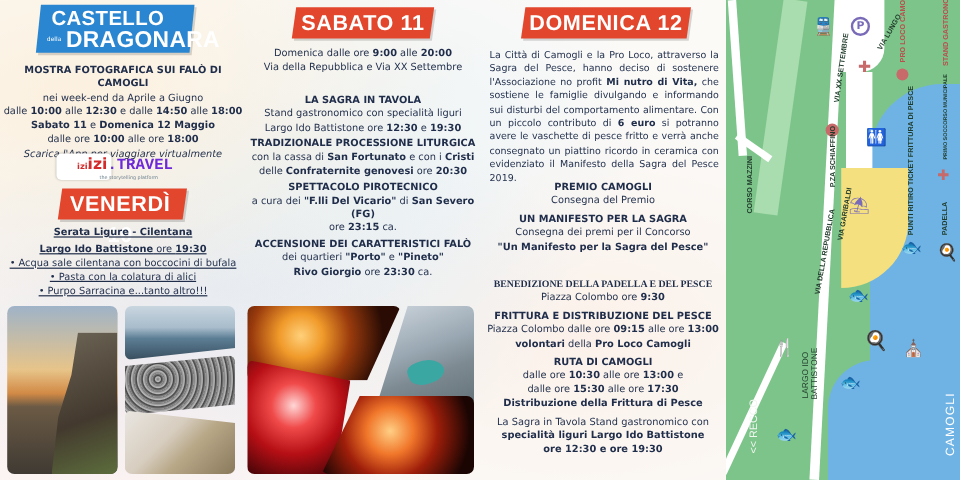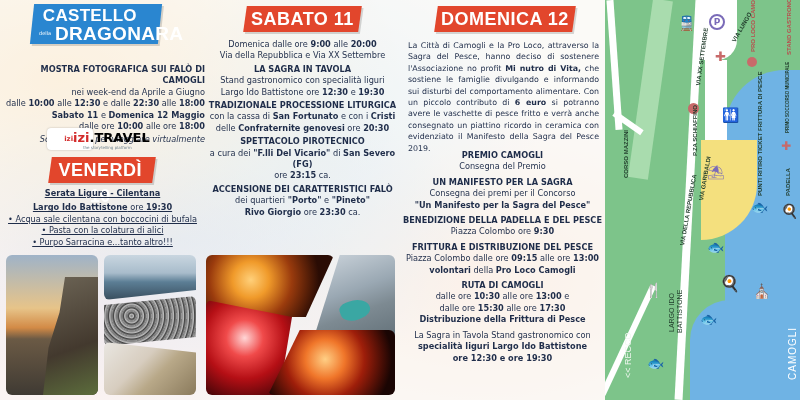--- a/index.html
+++ b/index.html
@@ -58,21 +58,21 @@
   .it { font-style: italic; }
 
   .izi { position: absolute; left: 47px; top: 128px; width: 100px; height: 24px; }
   .izi .box {
     position: absolute; left: 0; top: 0; width: 46px; height: 22px; background: #fff;
     border-radius: 4px; box-shadow: 0 0 2px rgba(0,0,0,0.25);
     font-size: 7px; font-weight: bold; color: #d32b2b; text-align: center; line-height: 22px;
   }
   .izi .brand { position: absolute; left: 26px; top: 2px; font-size: 13px; font-weight: bold; }
   .izi .brand .r { color: #d32b2b; }
-  .izi .brand .n { color: #000000; }
+  .izi .brand .n { color: #6d28d9; font-family: Liberation Mono, monospace; }
   .izi .tag { position: absolute; left: 36px; top: 17px; font-size: 4px; color: #6a7f8c; }
 
   .photo { position: absolute; overflow: hidden; border-radius: 6px; }
   .photo.castle { left: 6px; top: 255px; width: 92px; height: 140px;
     background: linear-gradient(180deg, #9fb3c8 0%, #e7c489 38%, #d28a46 52%, #6b5a45 60%, #3f3a33 100%); }
   .photo.castle::after { content:""; position:absolute; right:0; top:22px; width:55px; height:118px;
     background: linear-gradient(160deg,#6d6556,#43392e 60%,#5c6d3c); clip-path: polygon(40% 0,100% 0,100% 100%,0 100%,10% 60%,30% 30%); }
   .photo.harbor { left: 104px; top: 255px; width: 92px; height: 45px;
     background: linear-gradient(180deg,#c9d6e0 0%, #a8bccb 40%, #5c7e95 60%, #394e5e 100%); clip-path: polygon(0 0,100% 0,100% 78%,0 100%); }
   .photo.crowd { left: 104px; top: 296px; width: 92px; height: 50px;
@@ -109,25 +109,25 @@
 
 <div class="bg"></div>
 
 <div class="col col1">
   <div class="banner-blue">
     <span class="t1">CASTELLO</span>
     <span class="della">della</span>
     <span class="t2">DRAGONARA</span>
   </div>
 
-  <div class="txt" style="top:64px;text-align:right;">
+  <div class="txt" style="top:53px;">
     <div class="h">MOSTRA FOTOGRAFICA SUI FALÒ DI CAMOGLI</div>
     <div>nei week-end da Aprile a Giugno</div>
     <div>
-      <span>dalle </span><span class="b">10:00</span><span> alle </span><span class="b">12:30</span><span> e dalle </span><span class="b">22:30</span><span> alle </span><span class="b">18:00</span>
+      <span>dalle </span><span class="b">10:00</span><span> alle </span><span class="b">12:30</span><span> e dalle </span><span class="b">14:50</span><span> alle </span><span class="b">18:00</span>
     </div>
     <div>
       <span class="b">Sabato 11</span><span> e </span><span class="b">Domenica 12 Maggio</span>
     </div>
     <div>
       <span>dalle ore </span><span class="b">10:00</span><span> alle ore </span><span class="b">18:00</span>
     </div>
     <div class="it" style="margin-top:2px;">Scarica l'App per viaggiare virtualmente</div>
   </div>
 
@@ -158,21 +158,21 @@
 </div>
 
 <div class="col col2">
   <div class="banner-red" style="left:40px; top:6px; width:115px;">
     <span>SABATO 11</span>
   </div>
 
   <div class="txt" style="top:39px;">
     <div><span>Domenica dalle ore </span><span class="b">9:00</span><span> alle </span><span class="b">20:00</span></div>
     <div>Via della Repubblica e Via XX Settembre</div>
-    <div class="h" style="margin-top:2px;">LA SAGRA IN TAVOLA</div>
+    <div class="h" style="margin-top:16px;">LA SAGRA IN TAVOLA</div>
     <div>Stand gastronomico con specialità liguri</div>
     <div><span>Largo Ido Battistone ore </span><span class="b">12:30</span><span> e </span><span class="b">19:30</span></div>
     <div class="h" style="margin-top:2px;">TRADIZIONALE PROCESSIONE LITURGICA</div>
     <div><span>con la cassa di </span><span class="b">San Fortunato</span><span> e con i </span><span class="b">Cristi</span></div>
     <div><span>delle </span><span class="b">Confraternite genovesi</span><span> ore </span><span class="b">20:30</span></div>
     <div class="h" style="margin-top:2px;">SPETTACOLO PIROTECNICO</div>
     <div><span>a cura dei </span><span class="b">"F.lli Del Vicario"</span><span> di </span><span class="b">San Severo (FG)</span></div>
     <div><span>ore </span><span class="b">23:15</span><span> ca.</span></div>
     <div class="h" style="margin-top:2px;">ACCENSIONE DEI CARATTERISTICI FALÒ</div>
     <div><span>dei quartieri </span><span class="b">"Porto"</span><span> e </span><span class="b">"Pineto"</span></div>
@@ -193,21 +193,21 @@
   <div class="txt" style="top:40px; left:8px; right:6px; text-align:justify; font-size:7.9px; line-height:11.4px;">
     <span>La Città di Camogli e la Pro Loco, attraverso la Sagra del Pesce, hanno deciso di sostenere l'Associazione no profit </span><span class="b">Mi nutro di Vita,</span><span> che sostiene le famiglie divulgando e informando sui disturbi del comportamento alimentare. Con un piccolo contributo di </span><span class="b">6 euro</span><span> si potranno avere le vaschette di pesce fritto e verrà anche consegnato un piattino ricordo in ceramica con evidenziato il Manifesto della Sagra del Pesce 2019.</span>
   </div>
 
   <div class="txt" style="top:150px;">
     <div class="h">PREMIO CAMOGLI</div>
     <div>Consegna del Premio</div>
     <div class="h" style="margin-top:4px;">UN MANIFESTO PER LA SAGRA</div>
     <div>Consegna dei premi per il Concorso</div>
     <div class="b">"Un Manifesto per la Sagra del Pesce"</div>
-    <div class="h" style="margin-top:4px;">BENEDIZIONE DELLA PADELLA E DEL PESCE</div>
+    <div class="h" style="margin-top:20px;font-family:Liberation Serif, serif;">BENEDIZIONE DELLA PADELLA E DEL PESCE</div>
     <div><span>Piazza Colombo ore </span><span class="b">9:30</span></div>
     <div class="h" style="margin-top:4px;">FRITTURA E DISTRIBUZIONE DEL PESCE</div>
     <div><span>Piazza Colombo dalle ore </span><span class="b">09:15</span><span> alle ore </span><span class="b">13:00</span></div>
     <div><span class="b">volontari</span><span> della </span><span class="b">Pro Loco Camogli</span></div>
     <div class="h" style="margin-top:4px;">RUTA DI CAMOGLI</div>
     <div><span>dalle ore </span><span class="b">10:30</span><span> alle ore </span><span class="b">13:00</span><span> e</span></div>
     <div><span>dalle ore </span><span class="b">15:30</span><span> alle ore </span><span class="b">17:30</span></div>
     <div class="b">Distribuzione della Frittura di Pesce</div>
     <div style="margin-top:4px;">La Sagra in Tavola Stand gastronomico con</div>
     <div class="b">specialità liguri Largo Ido Battistone</div>

